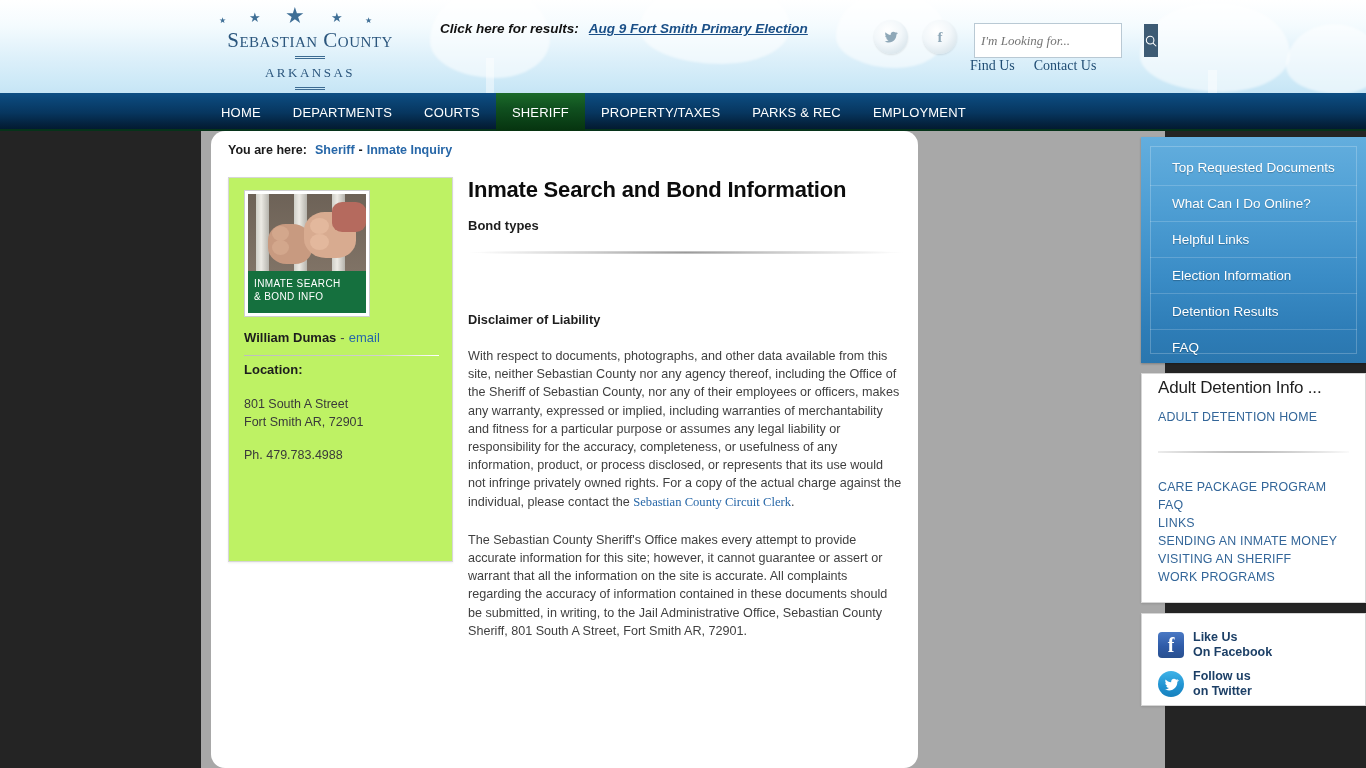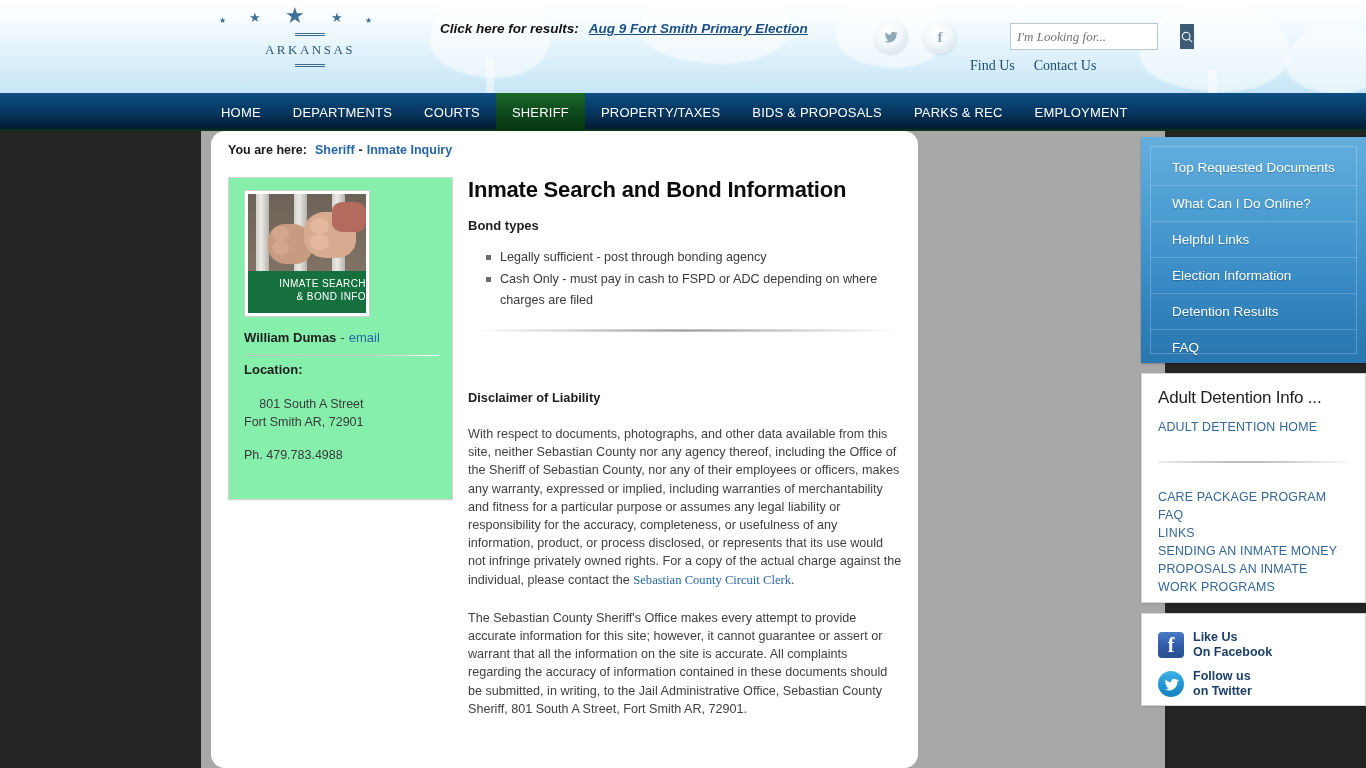--- a/index.html
+++ b/index.html
@@ -82,25 +82,24 @@
   #tw-round { left: 874px; }
   #fb-round { left: 923px; }
   .social-round svg { width: 14px; height: 14px; fill: #8fa8b8; }
   .social-round .fbf {
     font-family: "Liberation Serif", serif;
     font-weight: bold; font-size: 15px; color: #8fa8b8; line-height: 1;
   }
 
   #searchwrap {
     position: absolute; left: 974px; top: 23px;
-    width: 148px; height: 27px;
+    width: 148px; height: 35px;
     display: flex;
     border: 1px solid #b9c9d4;
     background: #fff;
-    margin-left: 36px;
   }
   #searchwrap input {
     flex: 1; border: 0; outline: none;
     padding: 0 6px;
     font-family: "Liberation Serif", serif;
     font-style: italic; font-size: 13px; color: #8c8c8c;
     background: transparent;
   }
   #searchbtn {
     width: 29px; background: #3d5b74;
@@ -165,25 +164,24 @@
     font-size: 12.5px; font-weight: bold; color: #1a1a1a;
     white-space: nowrap;
   }
   #breadcrumb a { color: #2767a8; text-decoration: none; }
   #breadcrumb .bc-sep { color: #1a1a1a; font-weight: bold; }
   #breadcrumb .bc-lead { margin-right: 8px; }
 
   
   #leftcard {
     position: absolute; left: 17px; top: 46px;
-    width: 225px; height: 323px;
-    background: #86efac;
+    width: 225px; height: 385px;
+    background: #bef264;
     border: 1px solid #d6d6d6;
     box-shadow: 0 1px 2px rgba(0,0,0,0.07);
-    text-align: right;
   }
   #thumb {
     position: absolute; left: 15px; top: 12px;
     width: 126px; height: 127px;
     border: 1px solid #cfcfcf;
     padding: 3px;
     background: #fff;
   }
   #thumb-inner {
     position: relative; width: 118px; height: 119px; overflow: hidden;
@@ -314,21 +312,21 @@
     cursor: pointer;
   }
   .bluelink:last-child { border-bottom: none; }
 
   #adpanel {
     margin-top: 10px;
     width: 225px; height: 230px;
     background: #fff;
     border: 1px solid #d6d6d6;
     box-shadow: 0 1px 2px rgba(0,0,0,0.12);
-    padding: 14px 16px 0 16px;
+    padding: 4px 16px 0 16px;
   }
   #adtitle {
     margin: 0; font-size: 17px; font-weight: normal; color: #1d1d1d;
     letter-spacing: -0.2px;
   }
   .adlink {
     display: block;
     color: #336699; font-size: 12.4px; text-decoration: none;
     letter-spacing: 0.2px;
     line-height: 18px;
@@ -383,20 +381,21 @@
   <div class="tree" style="left:1286px; top:24px; width:96px; height:70px;"></div>
 
   <div id="logo">
     <div class="stars">
       <span class="star" style="left:14px; top:9px; font-size:8px;">★</span>
       <span class="star" style="left:44px; top:3px; font-size:13px;">★</span>
       <span class="star" style="left:80px; top:-3px; font-size:22px;">★</span>
       <span class="star" style="left:126px; top:3px; font-size:13px;">★</span>
       <span class="star" style="left:160px; top:9px; font-size:8px;">★</span>
     </div>
+    <div class="ln1">Sebastian County</div>
     <div class="ln2row">
       <span class="dash"></span>
       <span class="ln2">ARKANSAS</span>
       <span class="dash"></span>
     </div>
   </div>
 
   <div id="banner">
     <span>Click here for results:</span><a href="#">Aug 9 Fort Smith Primary Election</a>
   </div>
@@ -427,21 +426,20 @@
   </div>
 </div>
 
 <div id="nav">
   <div id="navinner">
     <div class="navitem">HOME</div>
     <div class="navitem">DEPARTMENTS</div>
     <div class="navitem">COURTS</div>
     <div class="navitem active">SHERIFF</div>
     <div class="navitem">PROPERTY/TAXES</div>
-    <div class="navitem">BIDS &amp; PROPOSALS</div>
     <div class="navitem">PARKS &amp; REC</div>
     <div class="navitem">EMPLOYMENT</div>
   </div>
 </div>
 
 <div id="page">
   <div id="shell"></div>
 
   <div id="content">
 
@@ -478,24 +476,20 @@
       <div id="addr">
         <div>801 South A Street</div>
         <div>Fort Smith AR, 72901</div>
       </div>
       <div id="phone">Ph. 479.783.4988</div>
     </div>
 
     <div id="article">
       <h1 id="pagetitle">Inmate Search and Bond Information</h1>
       <div class="subhead">Bond types</div>
-      <ul id="bondlist">
-        <li>Legally sufficient - post through bonding agency</li>
-        <li>Cash Only - must pay in cash to FSPD or ADC depending on where charges are filed</li>
-      </ul>
       <div class="softrule"></div>
 
       <div id="disclaimer-head">Disclaimer of Liability</div>
 
       <p class="para"><span>With respect to documents, photographs, and other data available from this site, neither Sebastian County nor any agency thereof, including the Office of the Sheriff of Sebastian County, nor any of their employees or officers, makes any warranty, expressed or implied, including warranties of merchantability and fitness for a particular purpose or assumes any legal liability or responsibility for the accuracy, completeness, or usefulness of any information, product, or process disclosed, or represents that its use would not infringe privately owned rights. For a copy of the actual charge against the individual, please contact the </span><a href="#">Sebastian County Circuit Clerk</a><span>.</span></p>
 
       <p class="para">The Sebastian County Sheriff's Office makes every attempt to provide accurate information for this site; however, it cannot guarantee or assert or warrant that all the information on the site is accurate. All complaints regarding the accuracy of information contained in these documents should be submitted, in writing, to the Jail Administrative Office, Sebastian County Sheriff, 801 South A Street, Fort Smith AR, 72901.</p>
     </div>
 
     <div id="rail">
@@ -513,21 +507,21 @@
 
       <div id="adpanel">
         <h2 id="adtitle">Adult Detention Info ...</h2>
         <a href="#" class="adlink" id="adhome">ADULT DETENTION HOME</a>
         <div id="adrule"></div>
         <div id="adlinks">
           <a href="#" class="adlink">CARE PACKAGE PROGRAM</a>
           <a href="#" class="adlink">FAQ</a>
           <a href="#" class="adlink">LINKS</a>
           <a href="#" class="adlink">SENDING AN INMATE MONEY</a>
-          <a href="#" class="adlink">PROPOSALS AN INMATE</a>
+          <a href="#" class="adlink">VISITING AN SHERIFF</a>
           <a href="#" class="adlink">WORK PROGRAMS</a>
         </div>
       </div>
 
       <div id="socialcard">
         <div class="socrow">
           <div class="socicon" id="fbicon">f</div>
           <div class="soctext">
             <div>Like Us</div>
             <div>On Facebook</div>

